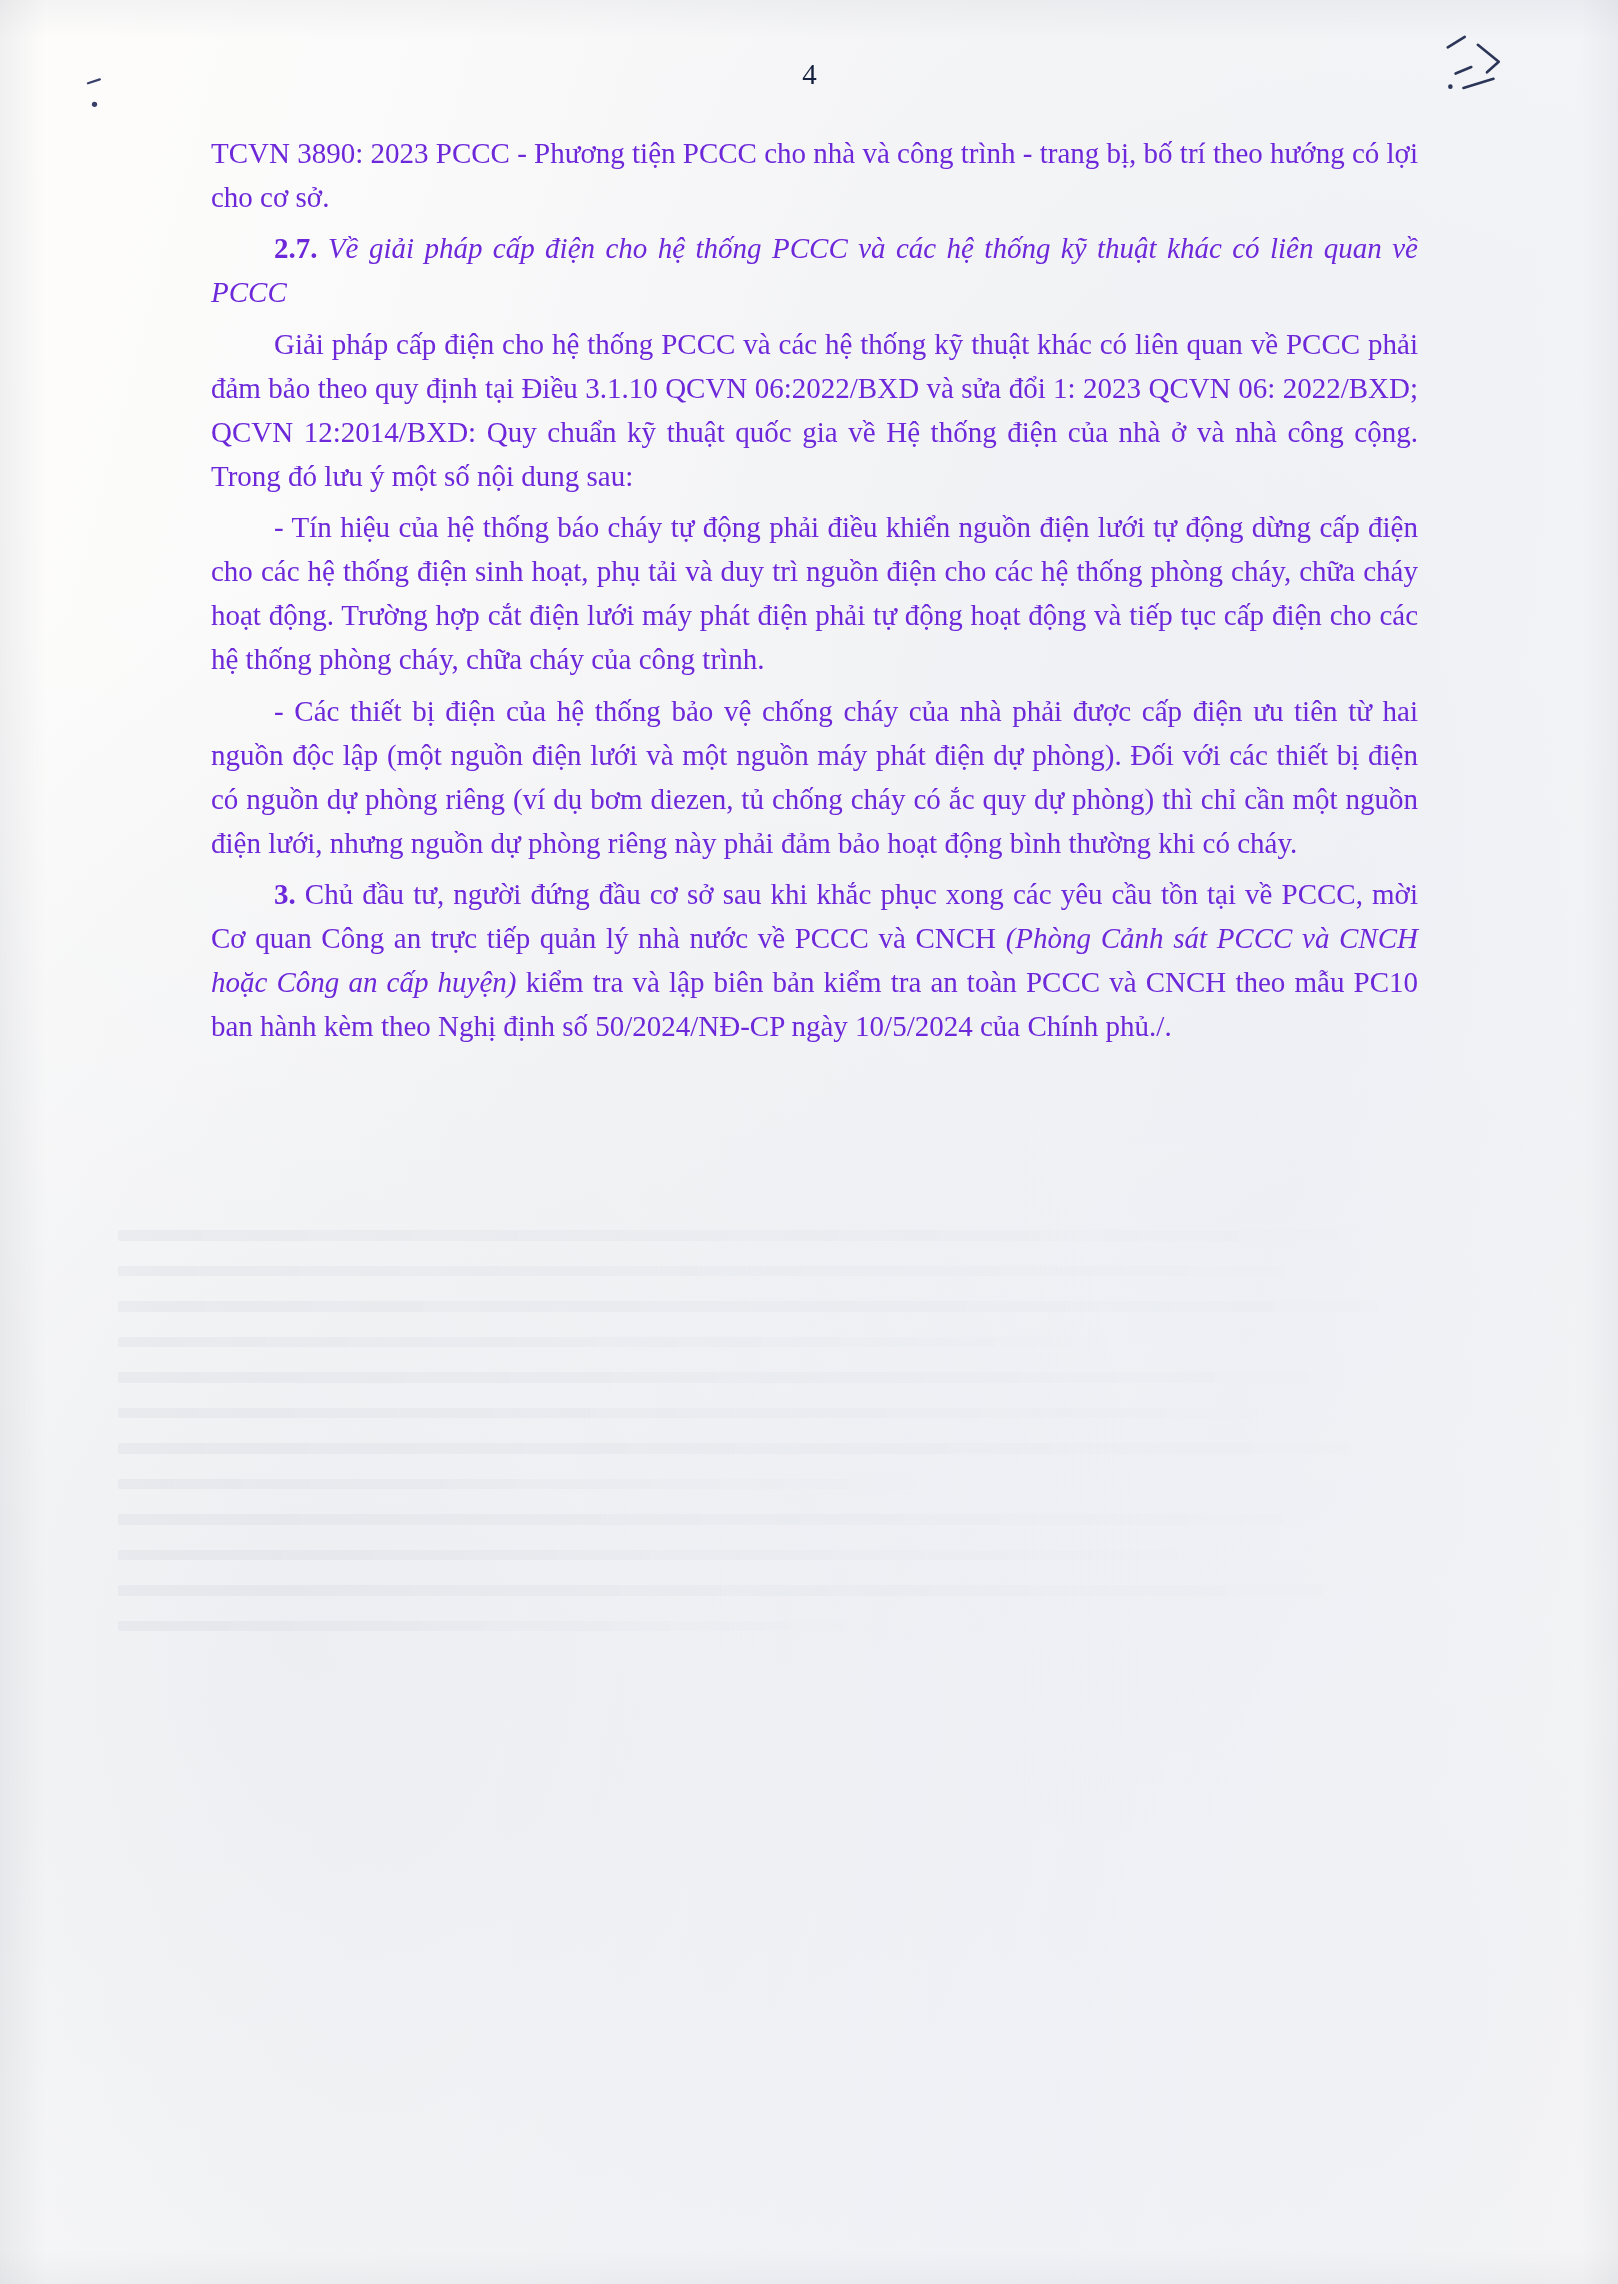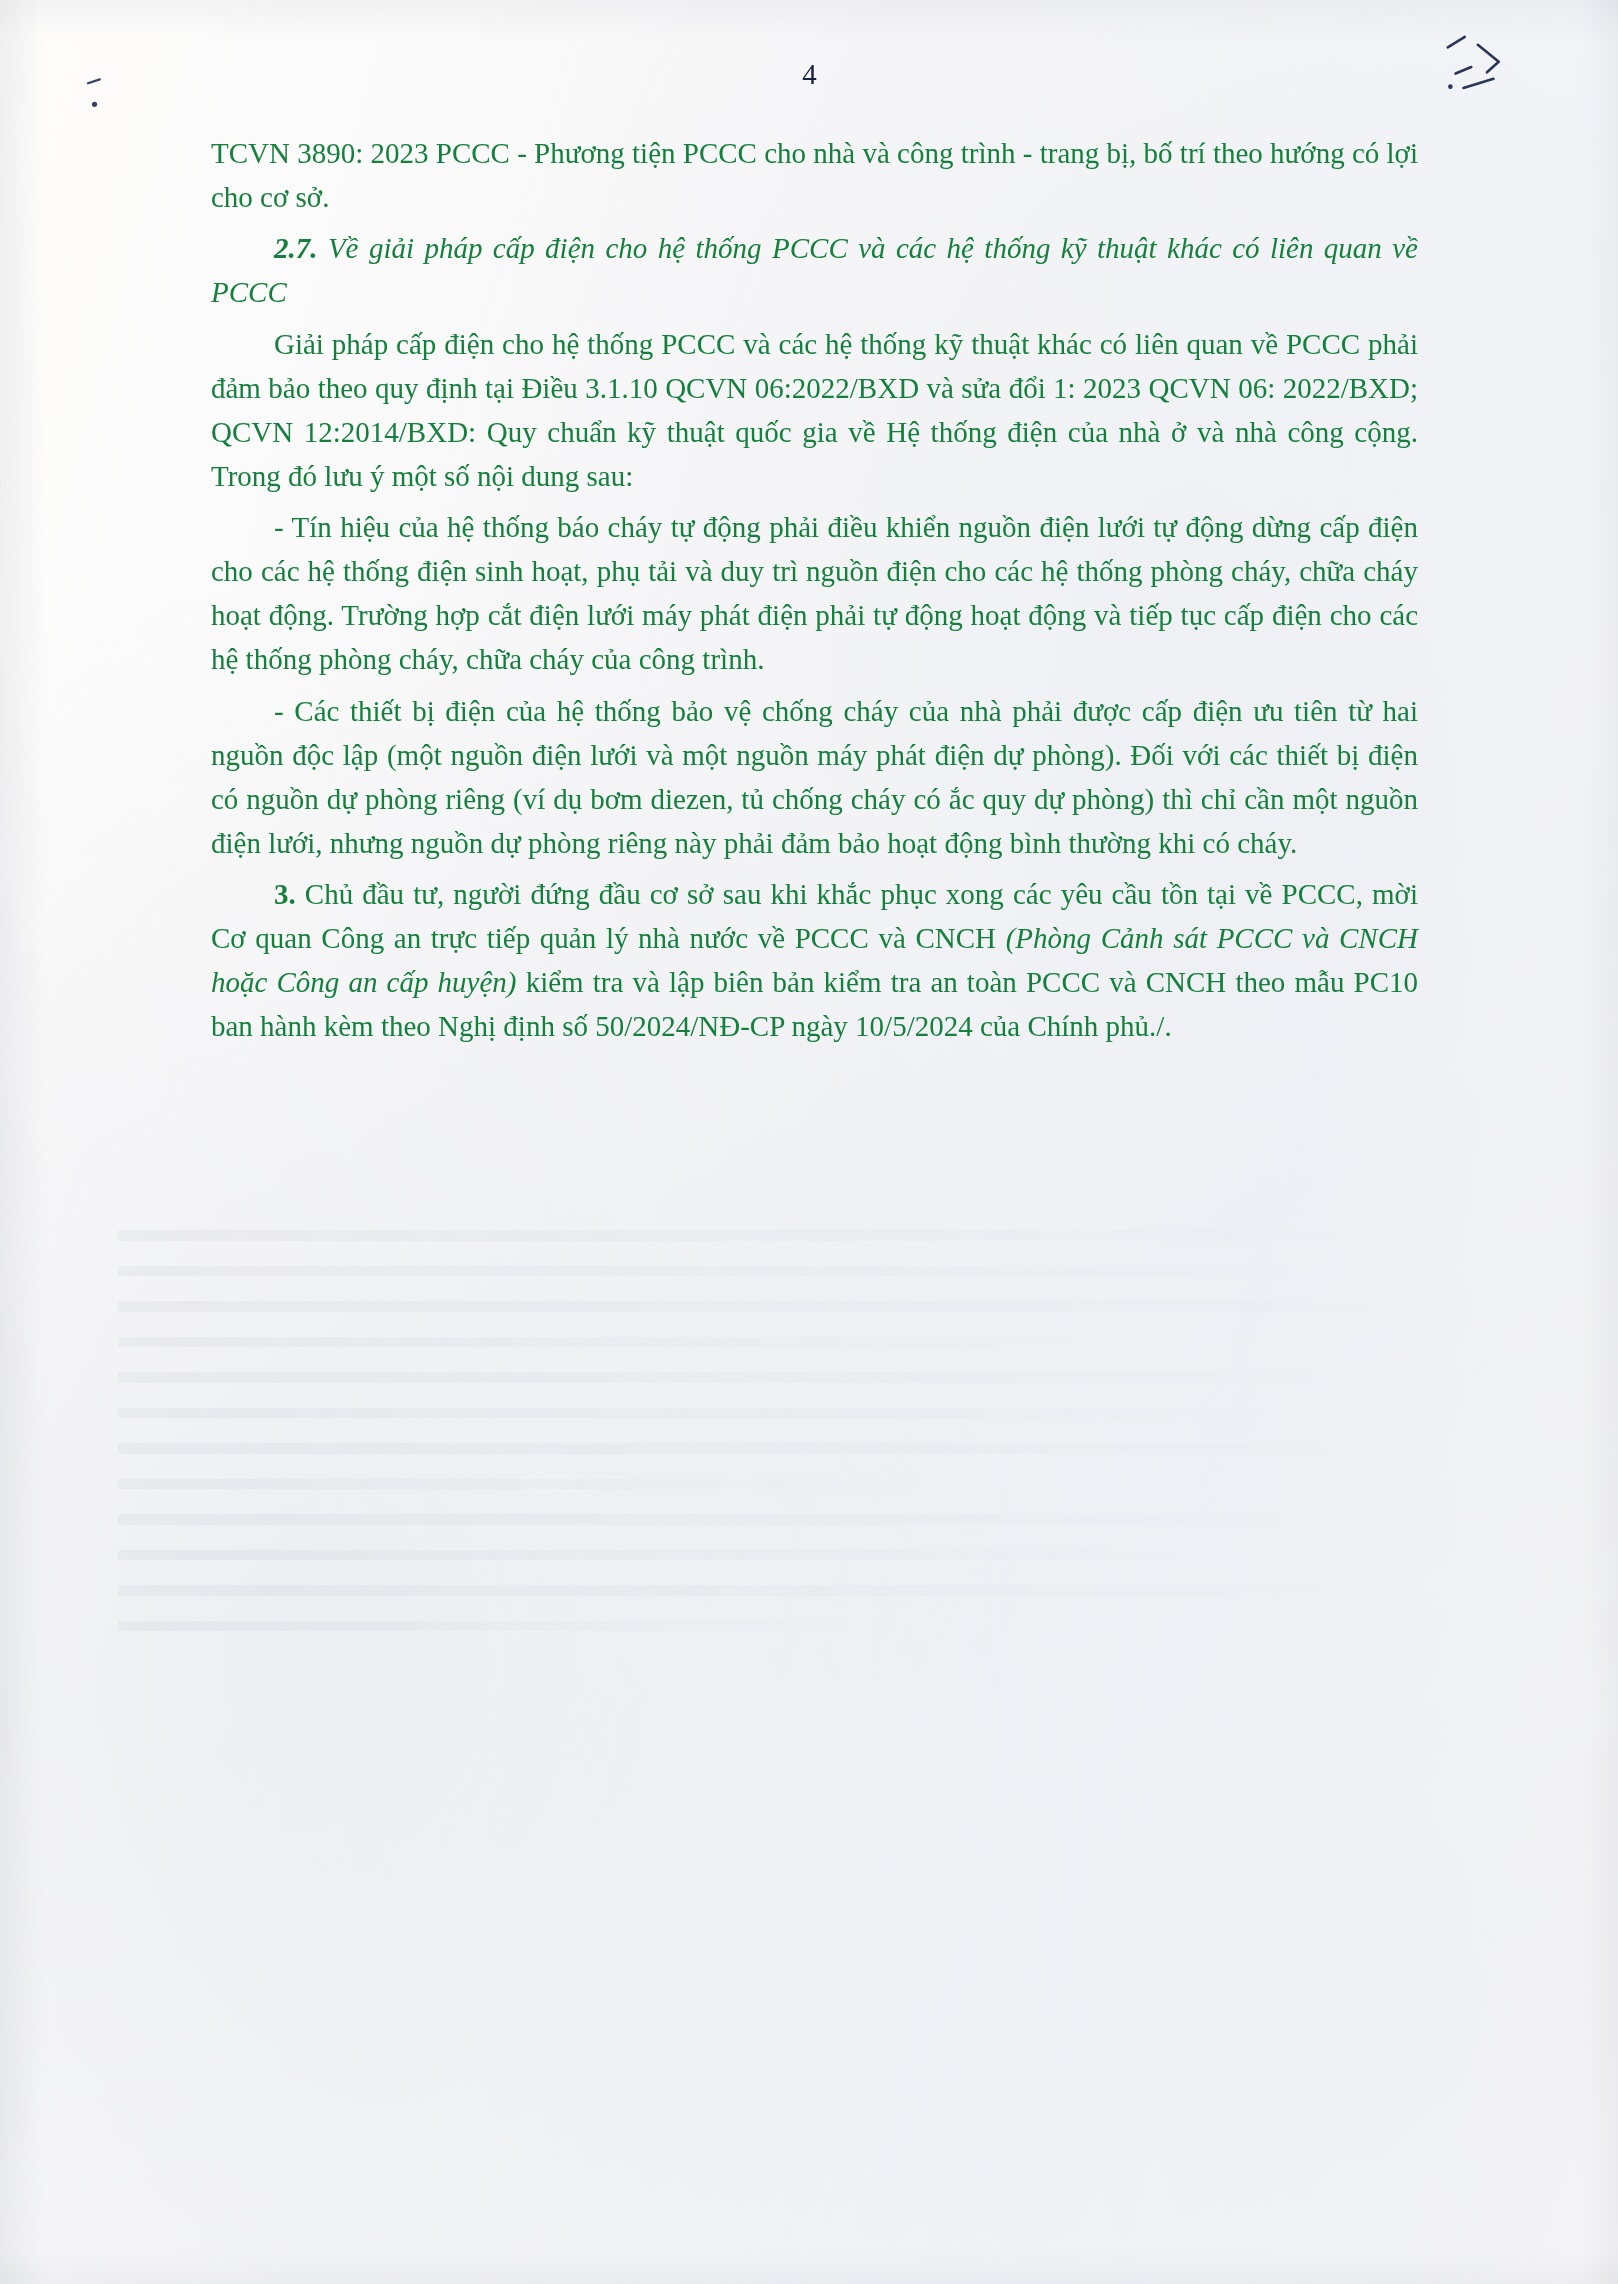--- a/index.html
+++ b/index.html
@@ -85,42 +85,41 @@
     left: 84px;
     width: 46px;
     height: 46px;
     pointer-events: none;
   }
   .body-text {
     position: absolute;
     left: 211px;
     top: 131px;
     width: 1207px;
-    color: #15803d;
+    color: #6d28d9;
     font-size: 29px;
     line-height: 1.52;
     text-align: justify;
     text-justify: inter-word;
     font-family: "Liberation Serif", serif;
   }
   .para {
     margin: 0 0 7.2px 0;
   }
   .para.indent {
     text-indent: 63px;
   }
   .it {
     font-style: italic;
   }
   .bd {
     font-weight: bold;
   }
   .bdit {
     font-weight: bold;
-    font-style: italic;
   }
 </style>
 </head>
 <body>
 
 <div class="page">
   <div class="paper-tint"></div>
 
   <div class="ghost-block">
     <div class="ghost-line" style="width:92%"></div>

